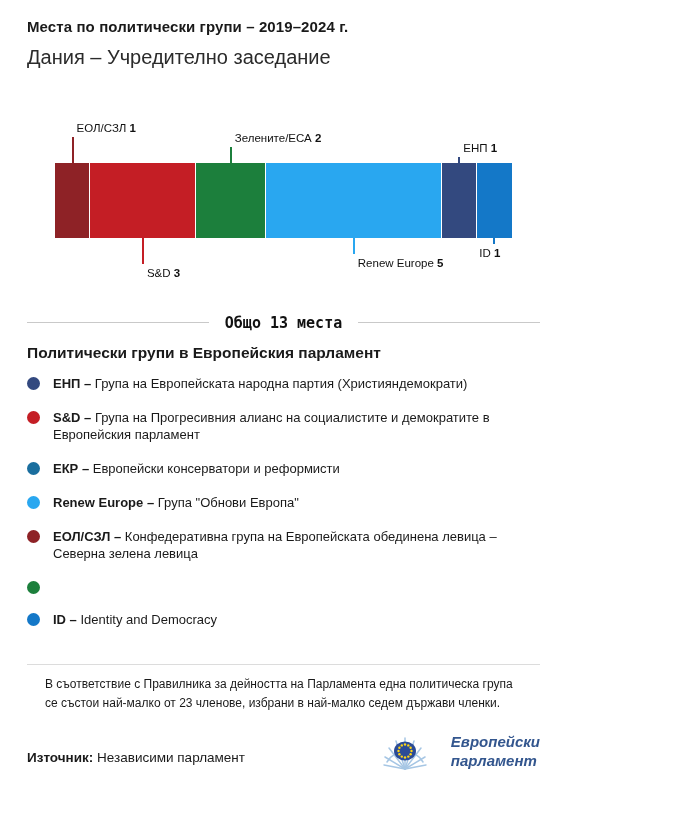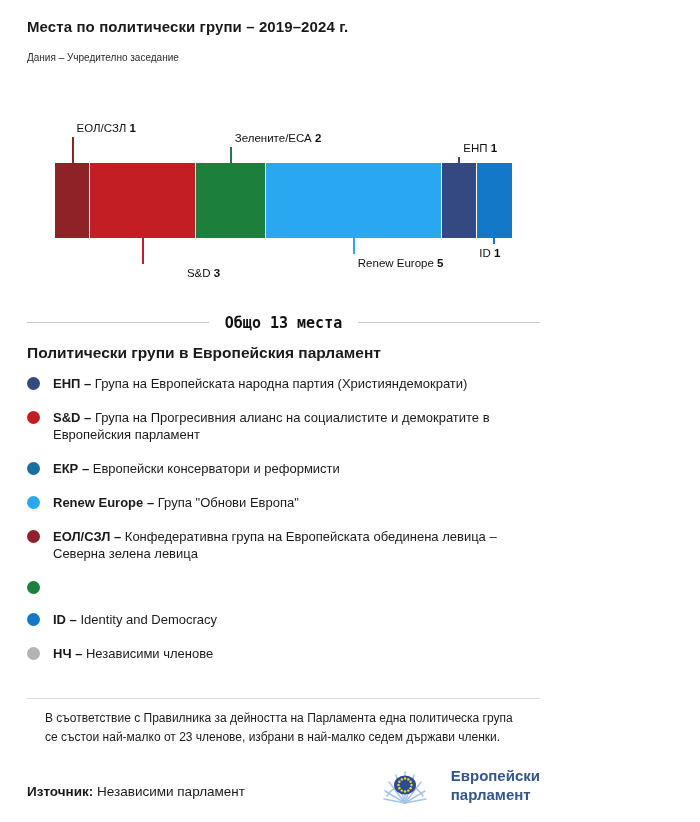--- a/index.html
+++ b/index.html
@@ -5,21 +5,21 @@
   * { margin:0; padding:0; box-sizing:border-box; }
   html,body { background:#ffffff; }
   body {
     width:700px; height:822px; overflow:hidden;
     font-family:"Liberation Sans", sans-serif;
     color:#1a1a1a;
   }
   .page { padding-top:17px; width:567px; height:822px; position:relative; }
 
   h1 { font-size:15px; font-weight:bold; margin:0 27px; letter-spacing:.1px; line-height:19px; }
-  h2 { font-size:10px; font-weight:normal; color:#2b2b2b; margin:12px 27px 0; line-height:19px; }
+  h2 { font-size:20px; font-weight:normal; color:#2b2b2b; margin:12px 27px 0; line-height:19px; }
 
   
   .chart { position:relative; margin:33px 55px 0; height:185px; }
   .bar { position:absolute; left:0; top:63px; width:100%; height:75px; display:flex; }
   .seg { height:100%; border-right:1px solid #ffffff; }
   .seg:last-child { border-right:none; }
   .callout-line { position:absolute; width:2px; }
   .seg-label { position:absolute; font-size:11.5px; line-height:15px; white-space:nowrap; color:#111; }
   .seg-label b { font-weight:bold; }
 
@@ -39,21 +39,21 @@
   .legend-text b { font-weight:bold; }
 
   
   .foot-divider { border:none; height:1px; background:#dcdcdc; margin:36px 27px 0; }
   .footnote { margin:10px 45px 0; font-size:12px; line-height:19px; max-width:655px; color:#1a1a1a; }
 
   
   .bottom-row { display:flex; justify-content:space-between; align-items:flex-end; margin:18px 27px 0; }
   .source { font-size:13.5px; margin-bottom:8px; }
   .source strong { font-weight:bold; }
-  .ep-logo { display:flex; align-items:center; gap:21px; }
+  .ep-logo { display:flex; align-items:center; gap:21px;font-style:italic; }
   .ep-logo-text { display:flex; flex-direction:column; font-size:15px; font-weight:bold; color:#33568E; line-height:1.25; }
 </style>
 </head>
 <body>
 
 <div class="page">
 
   <h1>Места по политически групи – 2019–2024 г.</h1>
   <h2>Дания – Учредително заседание</h2>
 
@@ -62,21 +62,21 @@
         <div class="seg" title="ЕОЛ/СЗЛ 1" style="width: 7.69231%; background: rgb(142, 34, 38);"></div>
         <div class="seg" title="S&amp;D 3" style="width: 23.0769%; background: rgb(196, 30, 37);"></div>
         <div class="seg" title="Зелените/ЕСА 2" style="width: 15.3846%; background: rgb(28, 127, 60);"></div>
         <div class="seg" title="Renew Europe 5" style="width: 38.4615%; background: rgb(41, 167, 240);"></div>
         <div class="seg" title="ЕНП 1" style="width: 7.69231%; background: rgb(51, 73, 127);"></div>
         <div class="seg" title="ID 1" style="width: 7.69231%; background: rgb(20, 120, 200);"></div>
       </div>
   <div class="callout-line" style="left: calc(3.84615% - 1px); background: rgb(142, 34, 38); top: 37px; height: 26px;"></div>
       <div class="seg-label" style="top: 21px; left: calc(3.84615% + 4px);"><span>ЕОЛ/СЗЛ </span><b>1</b></div>
       <div class="callout-line" style="left: calc(19.2308% - 1px); background: rgb(196, 30, 37); top: 138px; height: 26px;"></div>
-      <div class="seg-label" style="top: 166px; left: calc(19.2308% + 4px); margin-left: 40px;"><span>S&amp;D </span><b>3</b></div>
+      <div class="seg-label" style="top: 166px; left: calc(19.2308% + 4px);"><span>S&amp;D </span><b>3</b></div>
       <div class="callout-line" style="left: calc(38.4615% - 1px); background: rgb(28, 127, 60); top: 47px; height: 16px;"></div>
       <div class="seg-label" style="top: 31px; left: calc(38.4615% + 4px);"><span>Зелените/ЕСА </span><b>2</b></div>
       <div class="callout-line" style="left: calc(65.3846% - 1px); background: rgb(41, 167, 240); top: 138px; height: 16px;"></div>
       <div class="seg-label" style="top: 156px; left: calc(65.3846% + 4px);"><span>Renew Europe </span><b>5</b></div>
       <div class="callout-line" style="left: calc(88.4615% - 1px); background: rgb(51, 73, 127); top: 57px; height: 6px;"></div>
       <div class="seg-label" style="top: 41px; left: calc(88.4615% + 4px);"><span>ЕНП </span><b>1</b></div>
       <div class="callout-line" style="left: calc(96.1538% - 1px); background: rgb(20, 120, 200); top: 138px; height: 6px;"></div>
       <div class="seg-label" style="top: 146px; right: calc(3.84615% - 6px);"><span>ID </span><b>1</b></div>
     </div>
 
@@ -108,24 +108,20 @@
       <div class="legend-row">
         <span class="dot" style="background: rgb(142, 34, 38);"></span>
         <div class="legend-text"><b>ЕОЛ/СЗЛ – </b><span>Конфедеративна група на Европейската обединена левица – Северна зелена левица</span></div>
       </div>
       <div class="legend-row">
         <span class="dot" style="background: rgb(28, 127, 60);"></span>
       </div>
       <div class="legend-row">
         <span class="dot" style="background: rgb(20, 120, 200);"></span>
         <div class="legend-text"><b>ID – </b><span>Identity and Democracy</span></div>
-      </div>
-      <div class="legend-row">
-        <span class="dot" style="background: rgb(179, 179, 179);"></span>
-        <div class="legend-text"><b>НЧ – </b><span>Независими членове</span></div>
       </div>
     </div>
 
   <hr class="foot-divider">
   <p class="footnote">В съответствие с Правилника за дейността на Парламента една политическа група се състои най-малко от 23 членове, избрани в най-малко седем държави членки.</p>
 
   <div class="bottom-row">
     <p class="source">
       <strong>Източник:</strong>
       <span>Независими парламент</span>

